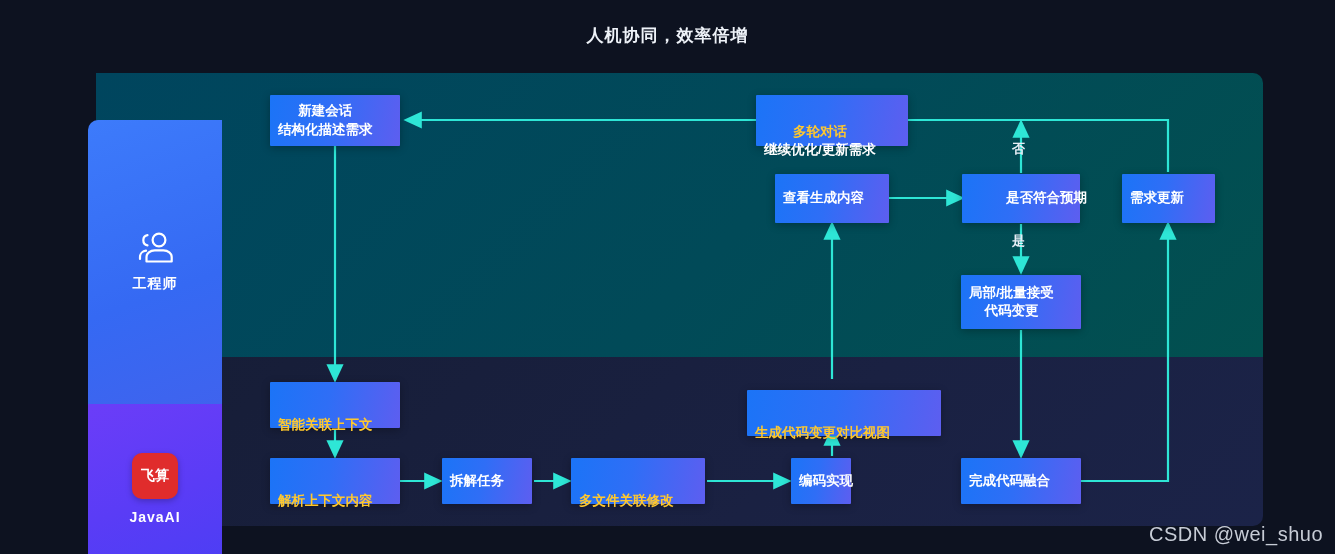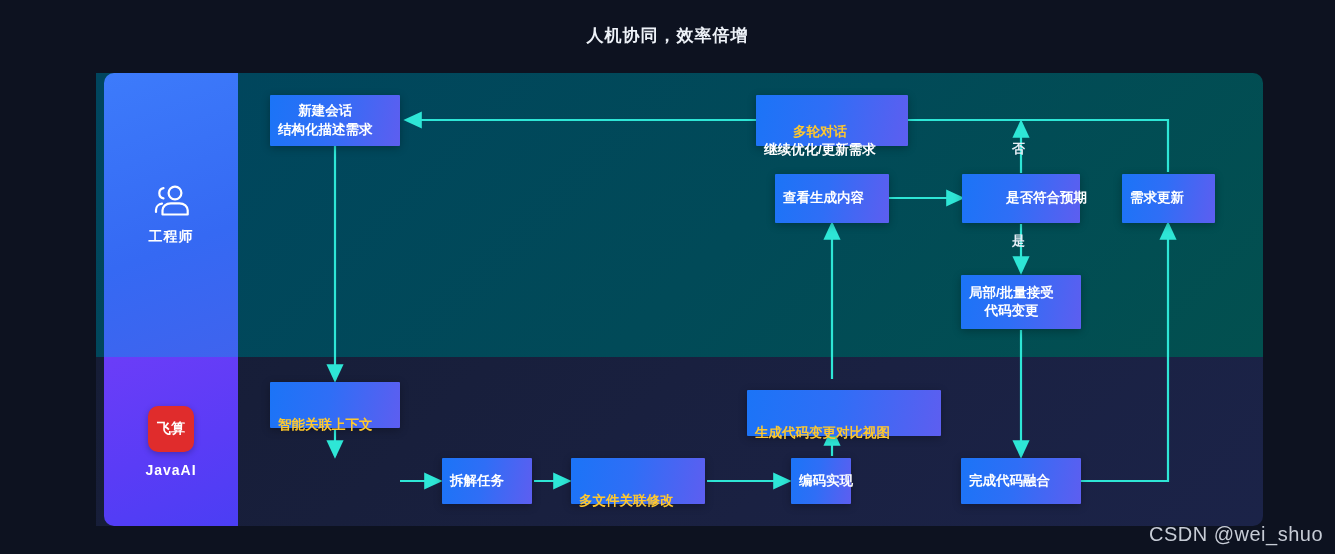--- a/index.html
+++ b/index.html
@@ -27,21 +27,21 @@
     background:linear-gradient(135deg,#00455e 0%,#014a58 55%,#02504f 100%);
     border-top-right-radius:10px;
   }
   .panel-bottom{
     position:absolute;left:96px;top:357px;width:1167px;height:169px;
     background:linear-gradient(135deg,#161d36 0%,#1a2142 60%,#1b2348 100%);
     border-bottom-right-radius:10px;
   }
 
   
-  .rail{position:absolute;left:104px;width:134px;}
+  .rail{position:absolute;left:88px;width:134px;margin-top:47px;}
   .rail-top{
     top:73px;height:284px;
     background:linear-gradient(160deg,#3d7bfb 0%,#3569f3 60%,#3f63ee 100%);
     border-top-left-radius:10px;
   }
   .rail-bottom{
     top:357px;height:169px;
     background:linear-gradient(160deg,#6b3df8 0%,#5a3cf6 55%,#4b3ef4 100%);
     border-bottom-left-radius:10px;
   }
@@ -196,20 +196,23 @@
     <div>
       <span class="l1 txt-white">局部/批量接受</span>
       <span class="l2 txt-white">代码变更</span>
     </div>
   </div>
 
   <div class="node" style="left:270px;top:382px;width:130px;height:46px;">
     <span class="l1 txt-amber">智能关联上下文</span>
   </div>
 
+  <div class="node" style="left:270px;top:458px;width:130px;height:46px;">
+    <span class="l1 txt-amber">解析上下文内容</span>
+  </div>
 
   <div class="node" style="left:442px;top:458px;width:90px;height:46px;">
     <span class="l1 txt-white">拆解任务</span>
   </div>
 
   <div class="node" style="left:571px;top:458px;width:134px;height:46px;">
     <span class="l1 txt-amber">多文件关联修改</span>
   </div>
 
   <div class="node" style="left:747px;top:390px;width:194px;height:46px;">

